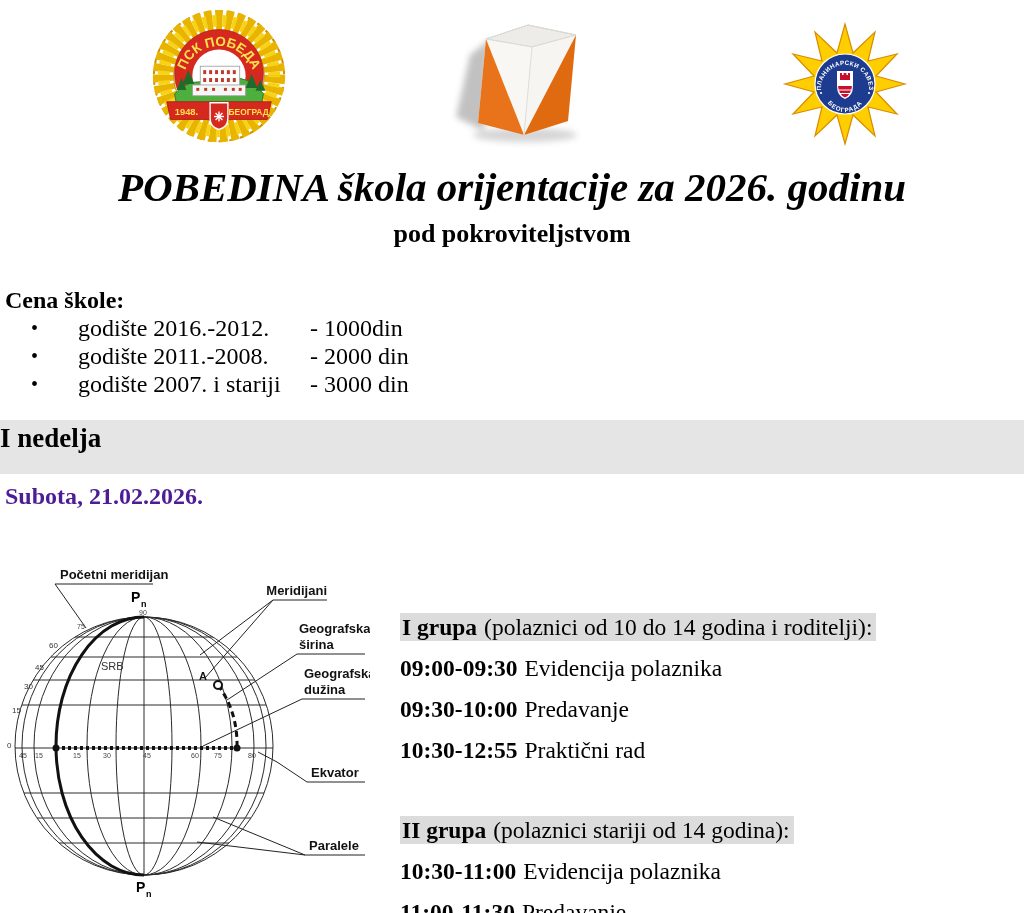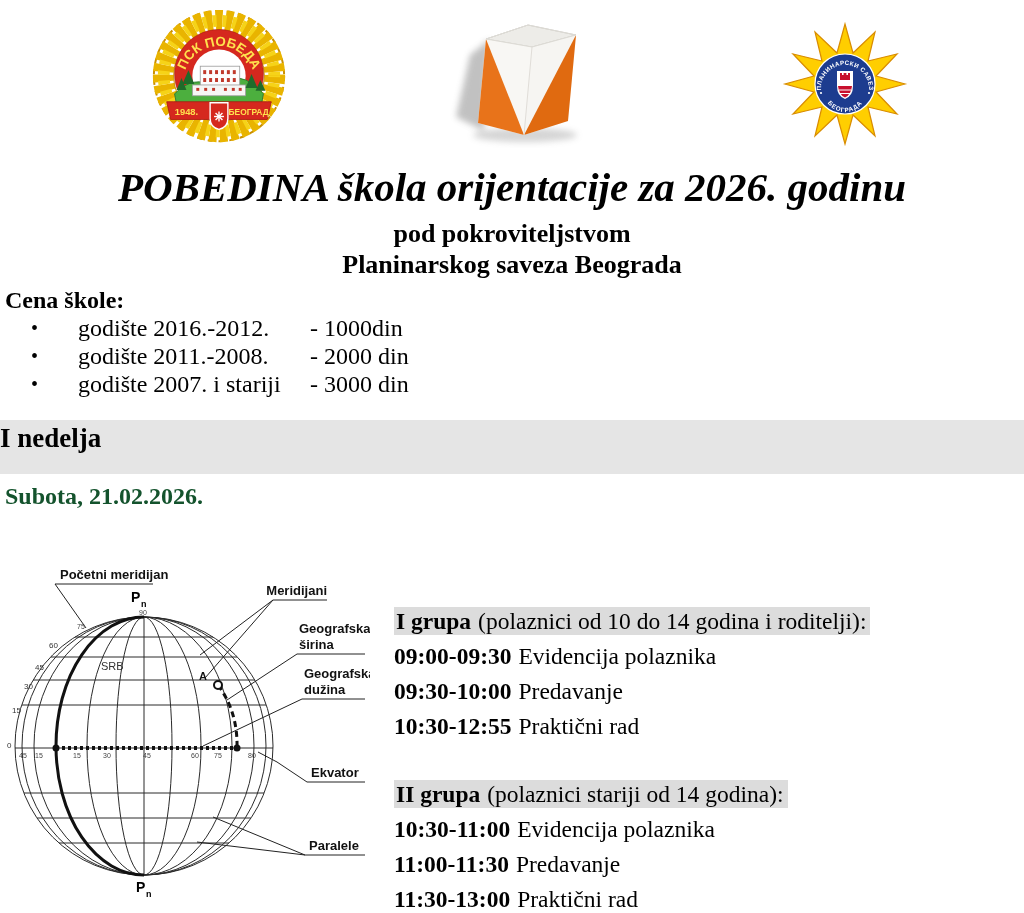--- a/index.html
+++ b/index.html
@@ -13,25 +13,25 @@
   
   #price-head{top:287px;left:5px;font-size:24px;font-weight:bold;}
   #price-list{top:314px;left:0;width:600px;font-size:24px;}
   .price-row{display:flex;height:28px;line-height:28px;}
   .price-row .bullet{width:38px;text-align:right;font-size:20px;}
   .price-row .lbl{margin-left:40px;width:232px;}
   .price-row .prc{}
   
   #banner{top:420px;left:0;width:1024px;height:54px;background:#e5e5e5;
           text-align:left;font-size:27px;font-weight:bold;line-height:36px;}
-  #date-line{top:483px;left:5px;font-size:24px;font-weight:bold;color:#14532d;}
+  #date-line{top:483px;left:5px;font-size:24px;font-weight:bold;color:#4c1d95;}
   #loc-line{top:515px;left:5px;font-size:24px;font-weight:bold;}
   
   #schedule{top:601px;left:388px;width:600px;font-size:23.5px;}
-  #schedule p{margin:6px;line-height:29px;}
+  #schedule p{margin:12px;line-height:29px;}
   .grp-head{background:#dcdcdc;padding:1px 4px 1px 2px;}
   .grp-head .nm{font-weight:bold;}
   .grp-head .ds{margin-left:7px;}
   .row .tm{font-weight:bold;}
   .row .ac{margin-left:7px;}
   .spacer{height:27px;}
   
   svg text{font-family:"Liberation Sans", sans-serif;}
   .dlbl{font-size:13px;font-weight:bold;fill:#111;}
   .tick{font-size:8px;fill:#333;}
@@ -135,21 +135,20 @@
       <path d="M67,59 h16 v15 q0,10 -8,13 q-8,-3 -8,-13 z" fill="#ffffff"></path>
       <path d="M68,74 h14 q-1,9 -7,11.5 q-6,-2.5 -7,-11.5 z" fill="#c8102e"></path>
       <line x1="69" y1="78" x2="81" y2="78" stroke="#fff" stroke-width="1"></line>
       <line x1="70" y1="81.5" x2="80" y2="81.5" stroke="#fff" stroke-width="1"></line>
       <path d="M70,61 h2 v2 h1.6 v-2 h2.8 v2 h1.6 v-2 h2 v7 h-10 z" fill="#c8102e"></path>
     </g>
   </svg>
 
   <div id="title" class="abs">POBEDINA škola orijentacije za 2026. godinu</div>
   <div id="subtitle1" class="abs">pod pokroviteljstvom</div>
-  <div id="subtitle2" class="abs">Planinarskog saveza Beograda</div>
 
   <div id="price-head" class="abs">Cena škole:</div>
   <div id="price-list" class="abs">
     <div class="price-row">
       <span class="bullet">•</span>
       <span class="lbl">godište 2016.-2012.</span>
       <span class="prc">- 1000din</span>
     </div>
     <div class="price-row">
       <span class="bullet">•</span>

